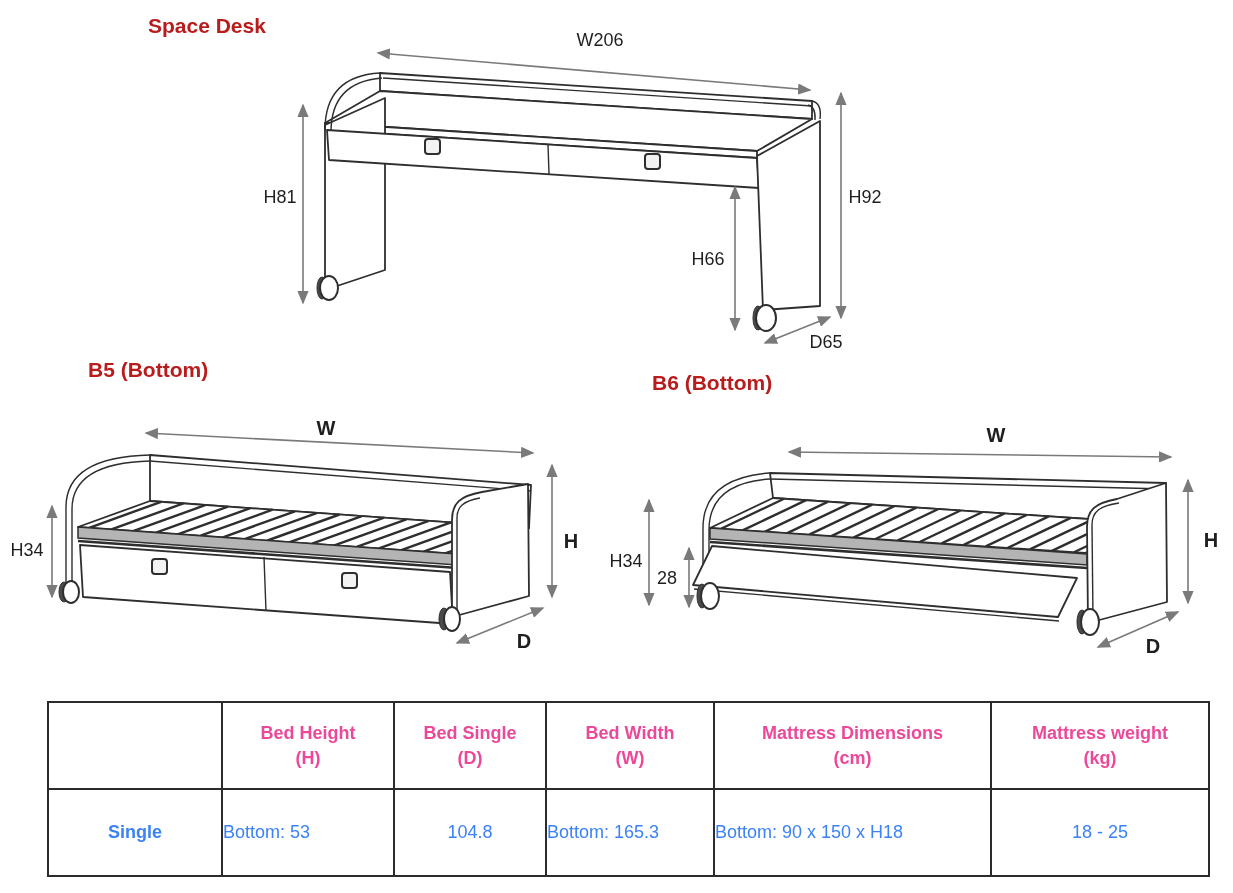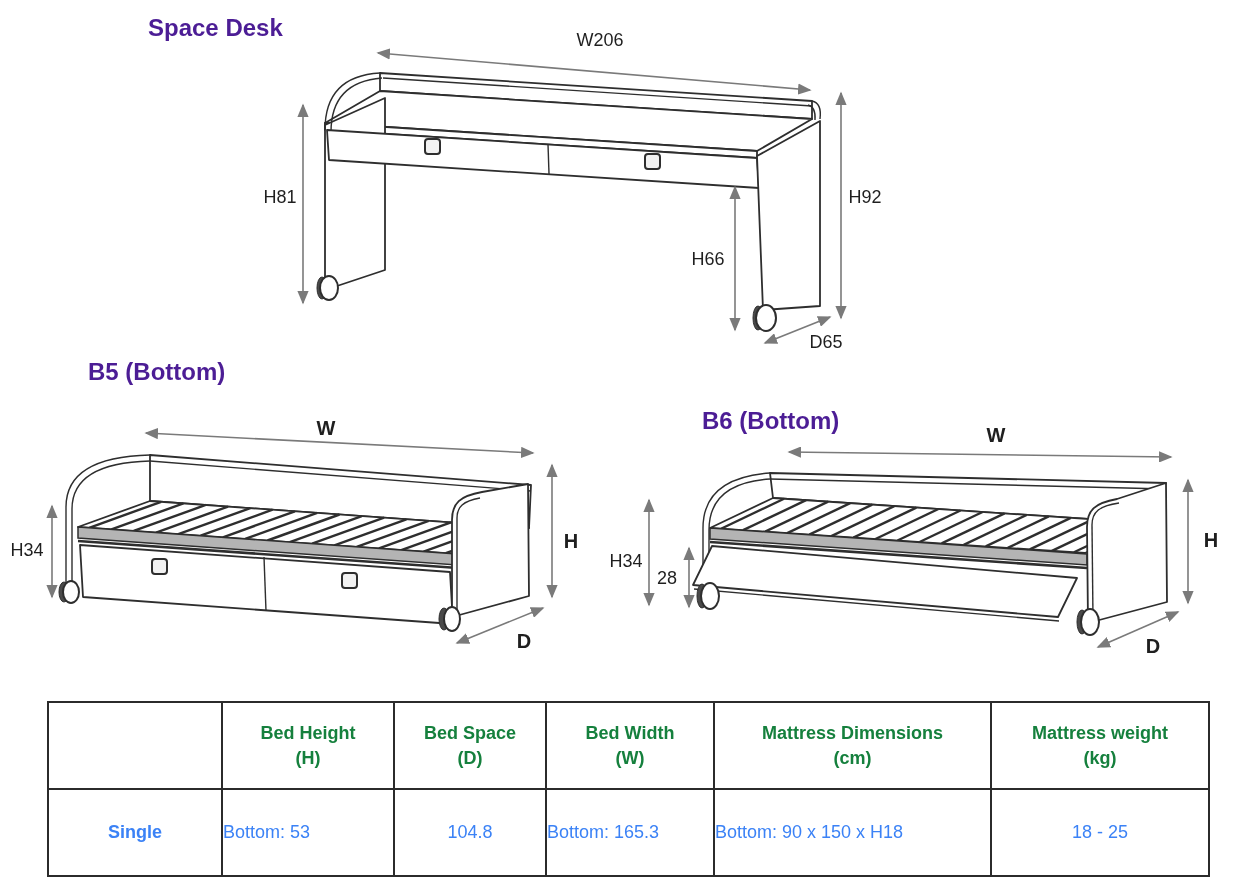--- a/index.html
+++ b/index.html
@@ -1,21 +1,21 @@
 <!DOCTYPE html>
 <html><head>
 <meta charset="utf-8">
 <style>
   html,body{margin:0;padding:0;background:#ffffff;}
   .canvas{
     position:relative;width:1233px;height:893px;background:#ffffff;
     font-family:"Liberation Sans",sans-serif;color:#1a1a1a;overflow:hidden;
   }
   .diagram-title{
-    position:absolute;font-size:24px;font-weight:bold;color:#4c1d95;white-space:nowrap;
+    position:absolute;font-size:21px;font-weight:bold;color:#b91c1c;white-space:nowrap;
   }
   svg{position:absolute;overflow:visible;}
   svg .outline{fill:#ffffff;stroke:#2e2e2e;stroke-width:1.8;stroke-linejoin:round;}
   svg .thin{fill:none;stroke:#2e2e2e;stroke-width:1.4;}
   svg .thick{fill:none;stroke:#2e2e2e;stroke-width:2.6;}
   svg .grayfill{fill:#b4b4b4;stroke:#2e2e2e;stroke-width:1.5;}
   svg .slats line{stroke:#2e2e2e;stroke-width:2.4;}
   svg .dim{stroke:#7a7a7a;stroke-width:1.6;fill:none;}
   svg .wheel{fill:#ffffff;stroke:#2e2e2e;stroke-width:2;}
   svg .wheelcap{fill:#4a4a4a;stroke:#2e2e2e;stroke-width:1;}
@@ -23,21 +23,21 @@
   svg text{font-family:"Liberation Sans",sans-serif;fill:#1f1f1f;}
   svg text.dimlabel{font-size:18px;}
   svg text.dimbold{font-size:20px;font-weight:bold;}
   .spec-table{
     position:absolute;left:47px;top:701px;border-collapse:collapse;table-layout:fixed;
   }
   .spec-table td,.spec-table th{
     border:2px solid #2b2b2b;vertical-align:middle;font-size:18px;color:#3b82f6;
     padding:0;height:85px;background:#ffffff;
   }
-  .spec-table th{font-weight:bold;color:#15803d;text-align:center;line-height:25px;}
+  .spec-table th{font-weight:bold;color:#ec4899;text-align:center;line-height:25px;}
   .cell-center{text-align:center;border-radius:20px;}
   .cell-right{padding-right:9px !important;}
   .row-label{font-weight:bold;text-align:center;}
 </style>
 </head>
 <body>
 
 <div class="canvas">
 
   <div class="diagram-title" style="left:148px;top:14px;">Space Desk</div>
@@ -183,21 +183,21 @@
     <g>
       <line class="dim" x1="552" y1="70" x2="552" y2="202" marker-start="url(#ahb)" marker-end="url(#ahb)"></line>
       <text class="dimbold" x="571" y="153" text-anchor="middle">H</text>
     </g>
     <g>
       <line class="dim" x1="457" y1="248" x2="543" y2="213" marker-start="url(#ahb)" marker-end="url(#ahb)"></line>
       <text class="dimbold" x="524" y="253" text-anchor="middle">D</text>
     </g>
   </svg>
 
-  <div class="diagram-title" style="left:702px;top:371px;margin-top:36px;">B6 (Bottom)</div>
+  <div class="diagram-title" style="left:652px;top:371px;">B6 (Bottom)</div>
 
   <svg style="left:600px;top:395px;" width="633" height="280" viewBox="0 0 633 280">
     <defs>
       <marker id="ahc" markerWidth="9" markerHeight="7" refX="7.5" refY="3.5" orient="auto-start-reverse">
         <path d="M0,0 L8.5,3.5 L0,7 z" fill="#7a7a7a"></path>
       </marker>
     </defs>
 
     <g>
       <polygon class="outline" points="170,78 566,88 548,128 173,103"></polygon>
@@ -285,21 +285,21 @@
     <tbody>
         <tr>
       <th>
         <span style="display:block"></span>
       </th>
       <th>
         <span style="display:block">Bed Height</span>
         <span style="display:block">(H)</span>
       </th>
       <th>
-        <span style="display:block">Bed Space</span>
+        <span style="display:block">Bed Single</span>
         <span style="display:block">(D)</span>
       </th>
       <th>
         <span style="display:block">Bed Width</span>
         <span style="display:block">(W)</span>
       </th>
       <th>
         <span style="display:block">Mattress Dimensions</span>
         <span style="display:block">(cm)</span>
       </th>

